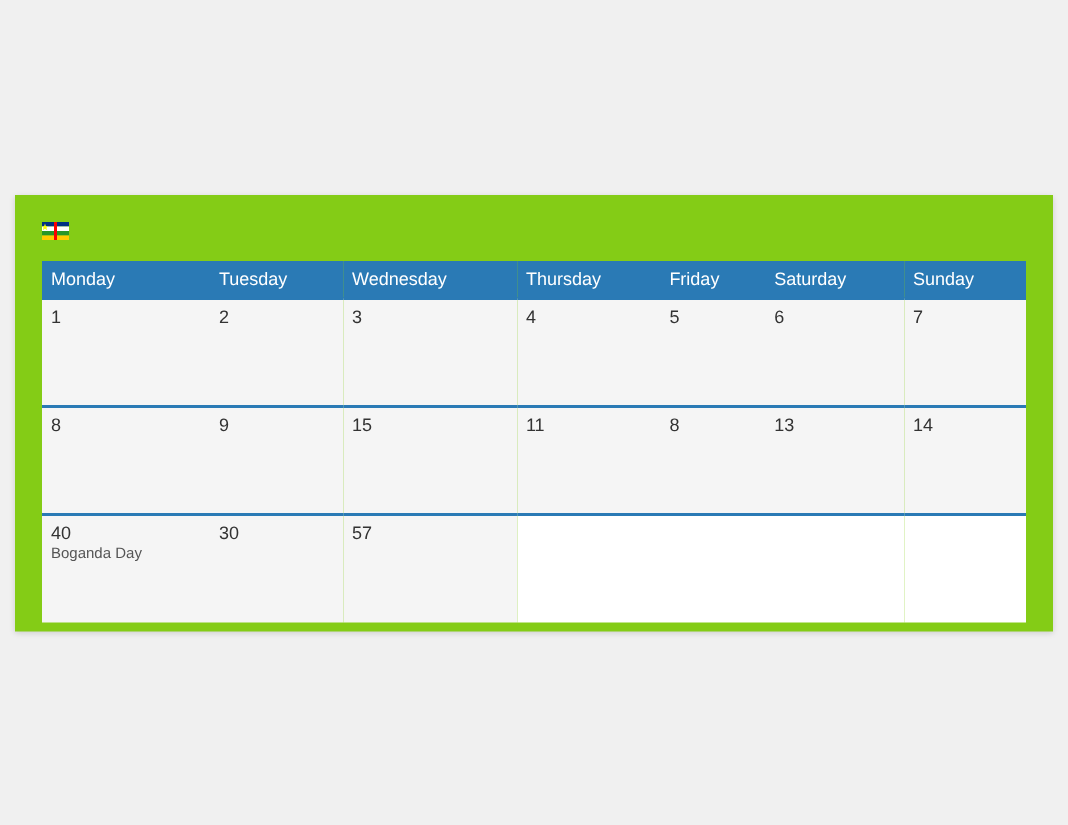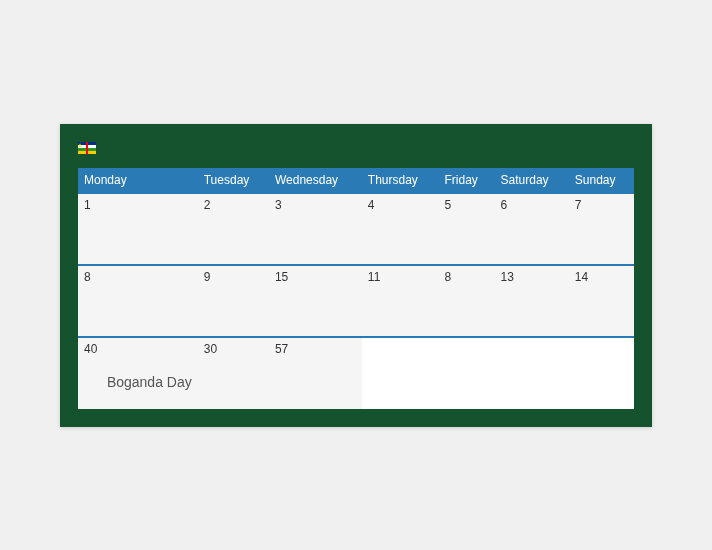--- a/index.html
+++ b/index.html
@@ -6,23 +6,23 @@
     body {
       font-family: Arial, sans-serif;
       background: #f0f0f0;
       display: flex;
       justify-content: center;
       align-items: center;
       width: 712px;
       height: 550px;
     }
     .calendar-container {
-      background: #14532d;
-      width: 592px;
-      padding: 18px 18px 18px 18px;
+      background: #84cc16;
+      width: 692px;
+      padding: 18px 18px 6px 18px;
       box-shadow: 0 1px 4px rgba(0,0,0,0.15);
     }
     .header {
       display: flex;
       align-items: center;
       justify-content: space-between;
       margin-bottom: 14px;
     }
     .logo {
       display: flex;
@@ -88,25 +88,24 @@
     .calendar-table tbody tr td:nth-child(6),
     .calendar-table tbody tr td:nth-child(7) {
       
     }
     .day-number {
       font-size: 12px;
       color: #333;
       display: block;
     }
     .holiday-text {
-      font-size: 14px;
+      font-size: 10px;
       color: #555;
-      margin-top: 18px;
+      margin-top: 2px;
       display: block;
-      text-align: right;
     }
     .empty-cell {
       background-color: white !important;
     }
     
     .last-row td {
       height: 60px;
     }
   </style>
 </head>

